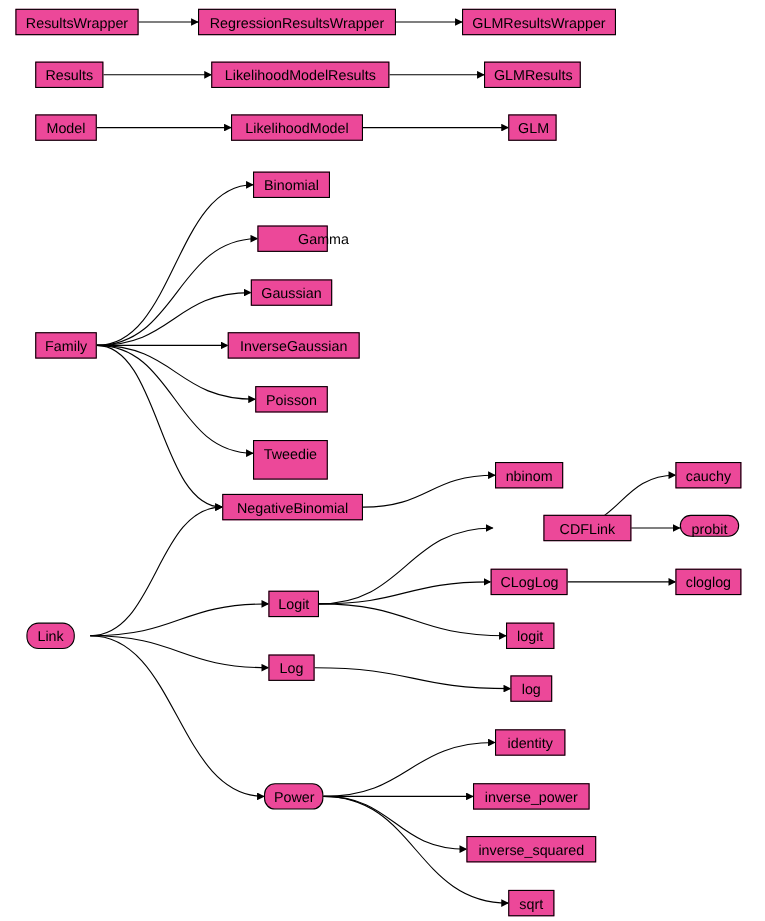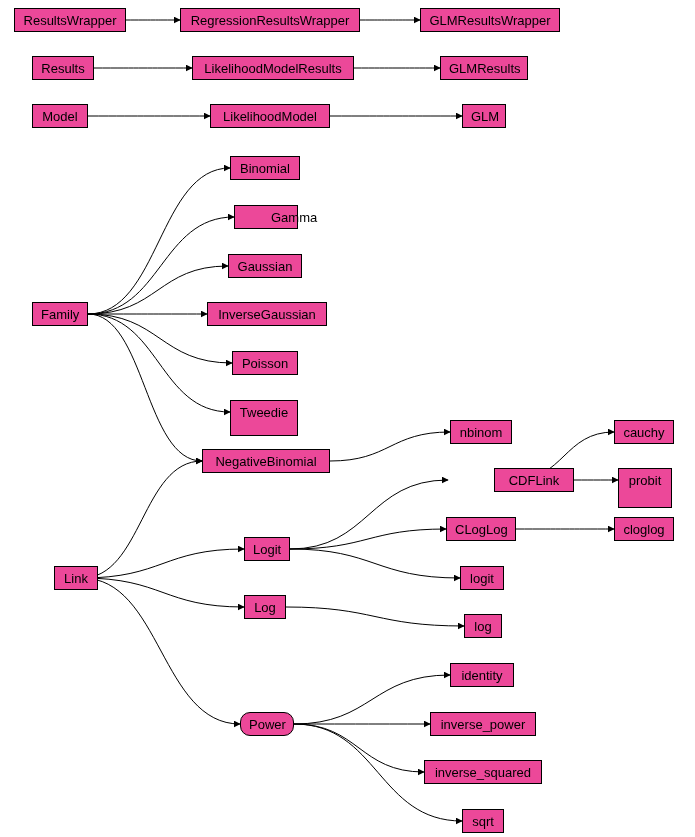--- a/index.html
+++ b/index.html
@@ -84,30 +84,30 @@
       <div class="node" style="left: 210px; top: 104px; width: 120px; height: 24px; line-height: 16px;">LikelihoodModel</div>
       <div class="node" style="left: 462px; top: 104px; width: 44px; height: 24px; line-height: 16px;">GLM</div>
       <div class="node" style="left: 32px; top: 302px; width: 56px; height: 24px; line-height: 16px;">Family</div>
       <div class="node" style="left: 230px; top: 156px; width: 70px; height: 24px; line-height: 16px;">Binomial</div>
       <div class="node" style="left: 234px; top: 205px; width: 64px; height: 24px; line-height: 16px; padding-left: 36px;">Gamma</div>
       <div class="node" style="left: 228px; top: 254px; width: 74px; height: 24px; line-height: 16px;">Gaussian</div>
       <div class="node" style="left: 207px; top: 302px; width: 120px; height: 24px; line-height: 16px;">InverseGaussian</div>
       <div class="node" style="left: 232px; top: 351px; width: 66px; height: 24px; line-height: 16px;">Poisson</div>
       <div class="node" style="left: 230px; top: 400px; width: 68px; height: 36px; line-height: 16px;">Tweedie</div>
       <div class="node" style="left: 202px; top: 449px; width: 128px; height: 24px; line-height: 16px;">NegativeBinomial</div>
-      <div class="node" style="left: 54px; top: 566px; width: 44px; height: 24px; line-height: 16px;">Link</div>
+      <div class="node" style="left: 24px; top: 566px; width: 44px; height: 24px; line-height: 16px; border-radius: 11px;">Link</div>
       <div class="node" style="left: 244px; top: 537px; width: 46px; height: 24px; line-height: 16px;">Logit</div>
       <div class="node" style="left: 244px; top: 595px; width: 42px; height: 24px; line-height: 16px;">Log</div>
       <div class="node" style="left: 240px; top: 712px; width: 54px; height: 24px; line-height: 16px; border-radius: 10px;">Power</div>
       <div class="node" style="left: 450px; top: 420px; width: 62px; height: 24px; line-height: 16px;">nbinom</div>
       <div class="node" style="left: 448px; top: 468px; width: 80px; height: 24px; line-height: 16px; margin-left: 46px;">CDFLink</div>
       <div class="node" style="left: 446px; top: 517px; width: 70px; height: 24px; line-height: 16px;">CLogLog</div>
       <div class="node" style="left: 460px; top: 566px; width: 44px; height: 24px; line-height: 16px;">logit</div>
       <div class="node" style="left: 464px; top: 614px; width: 38px; height: 24px; line-height: 16px;">log</div>
       <div class="node" style="left: 450px; top: 663px; width: 64px; height: 24px; line-height: 16px;">identity</div>
       <div class="node" style="left: 430px; top: 712px; width: 106px; height: 24px; line-height: 16px;">inverse_power</div>
       <div class="node" style="left: 424px; top: 760px; width: 118px; height: 24px; line-height: 16px;">inverse_squared</div>
       <div class="node" style="left: 462px; top: 809px; width: 42px; height: 24px; line-height: 16px;">sqrt</div>
       <div class="node" style="left: 614px; top: 420px; width: 60px; height: 24px; line-height: 16px;">cauchy</div>
-      <div class="node" style="left: 618px; top: 468px; width: 54px; height: 40px; line-height: 16px;">probit</div>
+      <div class="node" style="left: 618px; top: 468px; width: 54px; height: 20px; line-height: 16px; border-radius: 11px;">probit</div>
       <div class="node" style="left: 614px; top: 517px; width: 60px; height: 24px; line-height: 16px;">cloglog</div>
     </div>
 </div>
 
 </body></html>

